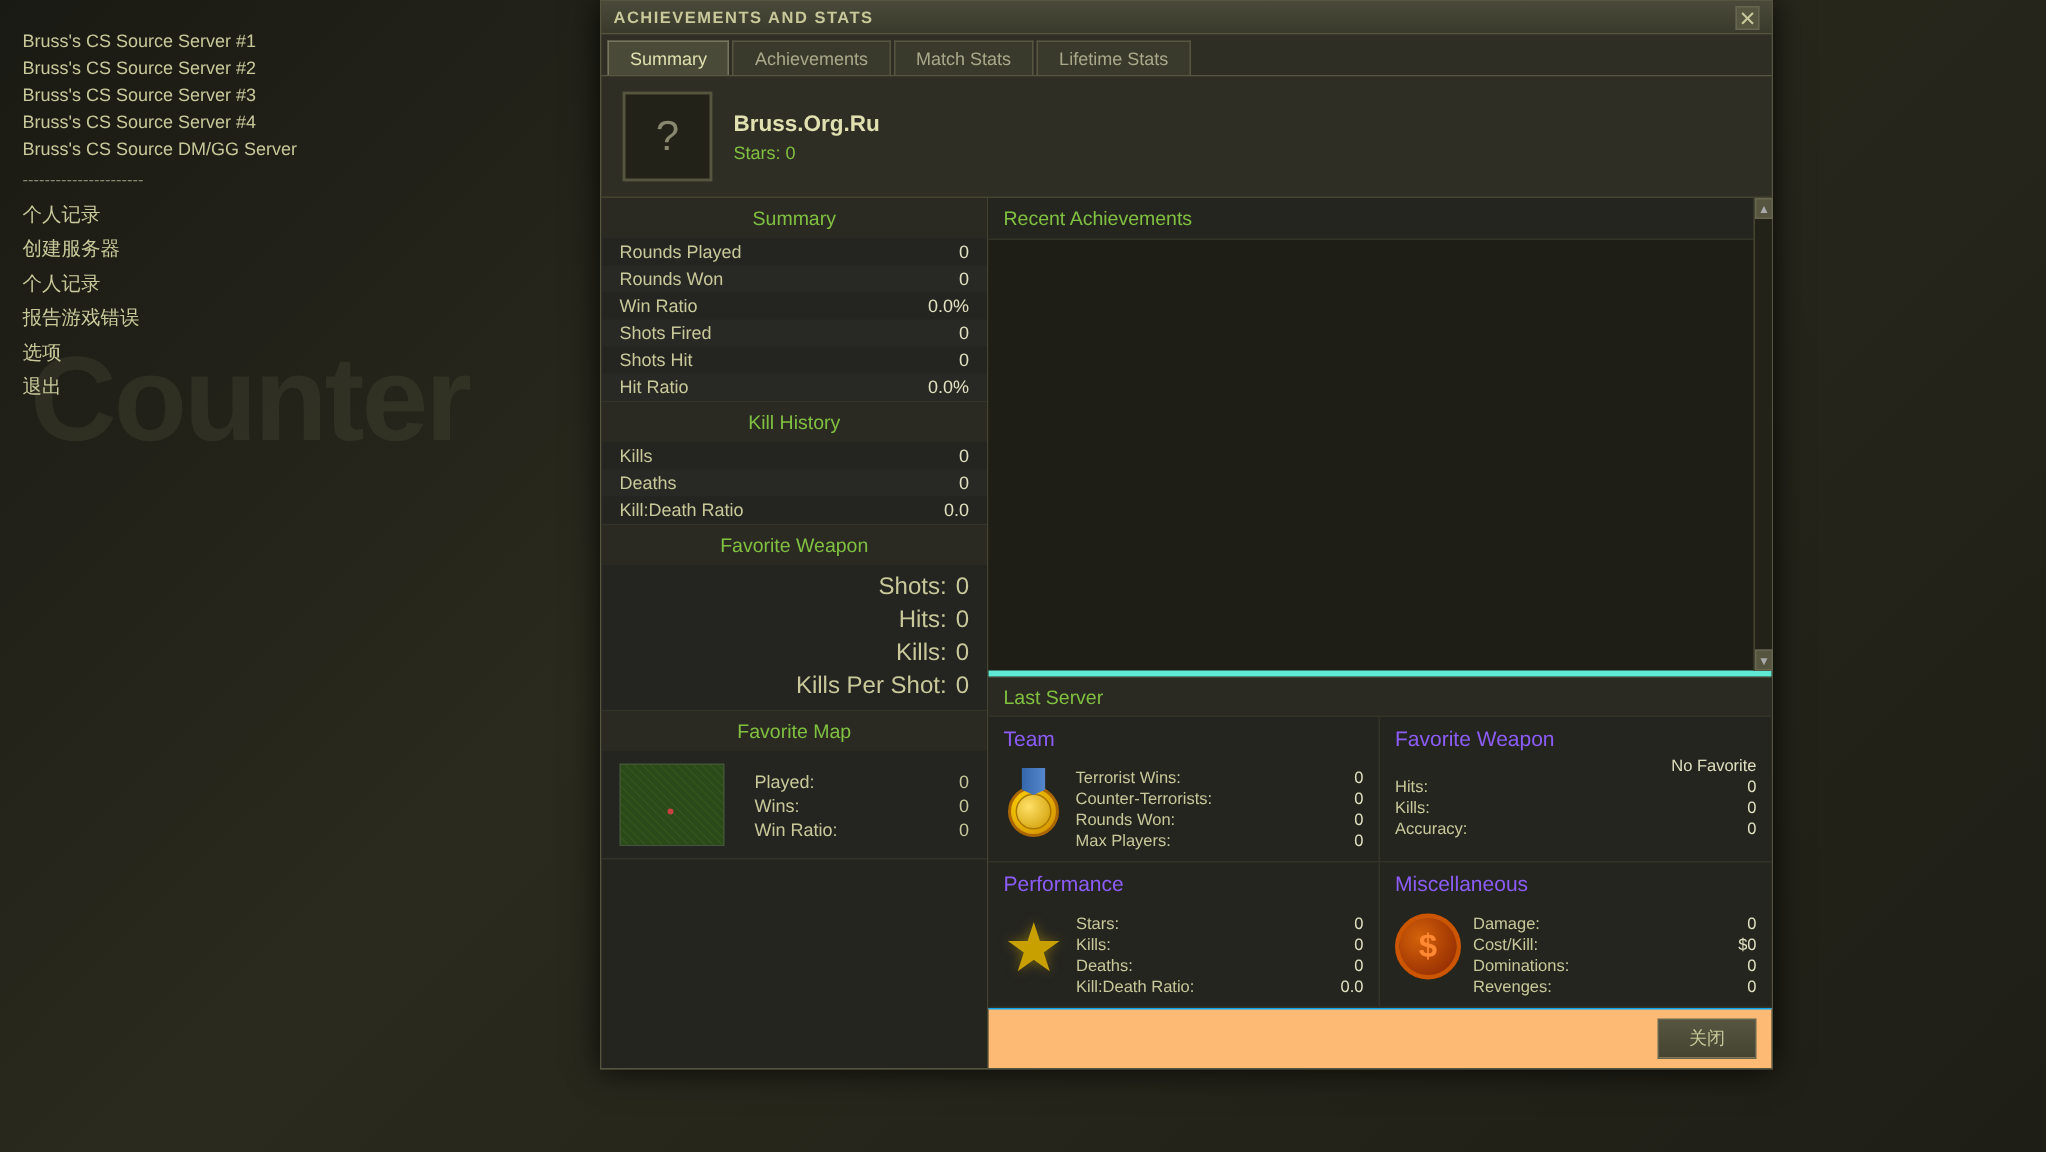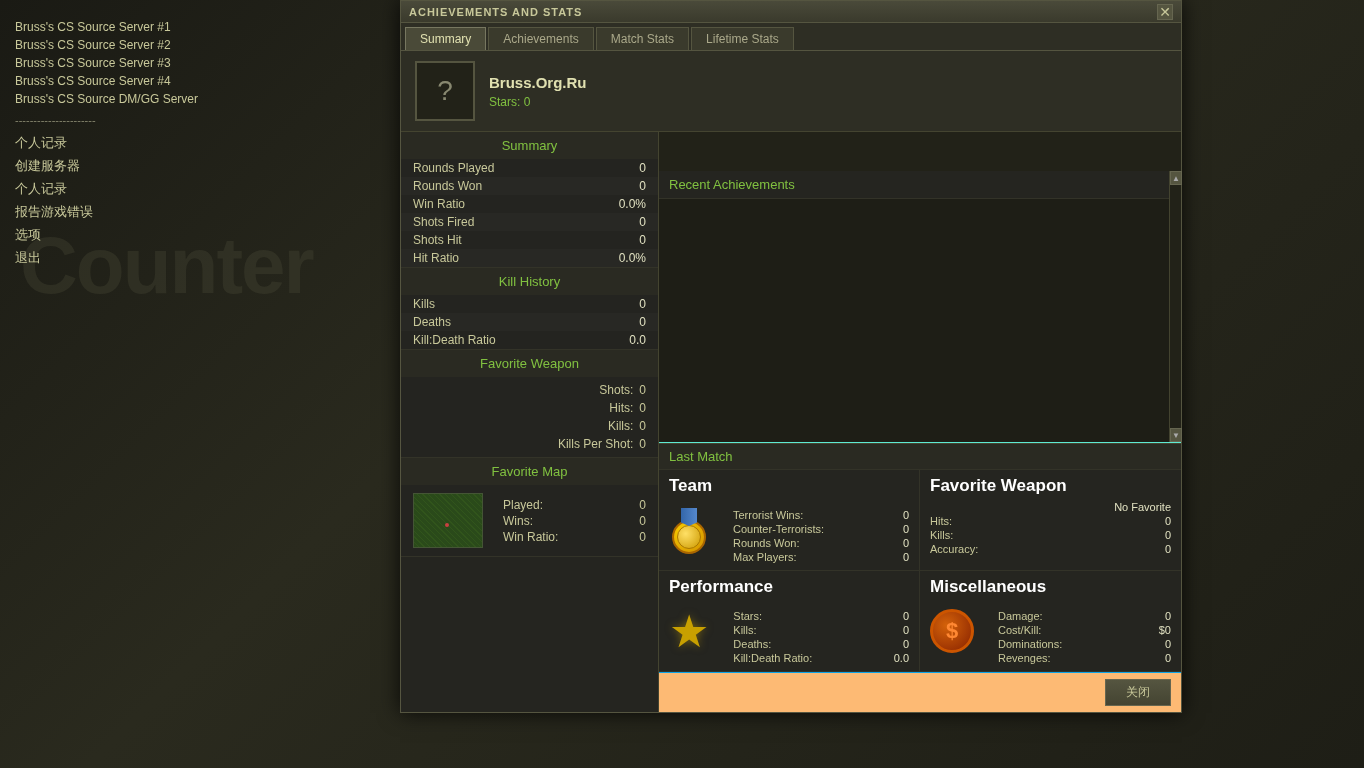--- a/index.html
+++ b/index.html
@@ -194,21 +194,21 @@
     
     .fav-weapon-section {
       padding: 4px 12px;
       background: #242420;
     }
     .fav-weapon-stat {
       display: flex;
       justify-content: space-between;
       padding: 2px 0;
       color: #c8c89a;
-      font-size: 12px;
+      font-size: 16px;
     }
     .fav-weapon-stat span:first-child { flex: 1; text-align: right; margin-right: 6px; }
 
     
     .fav-map-section {
       display: flex;
       align-items: center;
       padding: 8px 12px;
       gap: 20px;
       background: #242420;
@@ -233,23 +233,22 @@
     .right-panel {
       flex: 1;
       background: #222218;
       display: flex;
       flex-direction: column;
     }
 
     .recent-achievements {
       flex: 1;
       background: #1e1e16;
-      border-bottom: 1px solid #5eead4;
+      border-bottom: 4px solid #5eead4;
       position: relative;
-      margin-top: 39px;
     }
 
     .recent-title {
       color: #80c040;
       font-size: 13px;
       padding: 6px 10px;
       background: #252520;
       border-bottom: 1px solid #333328;
     }
 
@@ -297,30 +296,29 @@
       border-bottom: 1px solid #333328;
     }
 
     .match-section {
       padding: 6px 10px;
       border-right: 1px solid #333328;
     }
     .match-section:last-child { border-right: none; }
 
     .match-section-title {
-      color: #ffffff;
-      font-size: 17px;
+      color: #8b5cf6;
+      font-size: 14px;
       margin-bottom: 4px;
-      font-weight: bold;
     }
 
     .match-section-content {
       display: flex;
       align-items: flex-start;
-      gap: 24px;
+      gap: 8px;
       margin-top: 12px;
     }
 
     .match-stat-row {
       display: flex;
       justify-content: space-between;
       color: #c8c89a;
       font-size: 11px;
       padding: 1px 0;
       gap: 20px;
@@ -582,21 +580,21 @@
       <div class="recent-achievements">
         <div class="recent-title">Recent Achievements</div>
         <div class="achievements-scrollbar">
           <div class="scroll-btn">▲</div>
           <div style="flex:1; background:#222218;"></div>
           <div class="scroll-btn">▼</div>
         </div>
       </div>
 
       <div class="last-match">
-        <div class="last-match-title">Last Match</div>
+        <div class="last-match-title">Last Server</div>
         <div class="last-match-grid">
 
           <div class="match-section">
             <div class="match-section-title">Team</div>
             <div class="match-section-content">
               <div class="medal-icon">
                 <div class="medal-ribbon"></div>
                 <div class="medal-circle">
                   <div class="medal-inner"></div>
                 </div>

